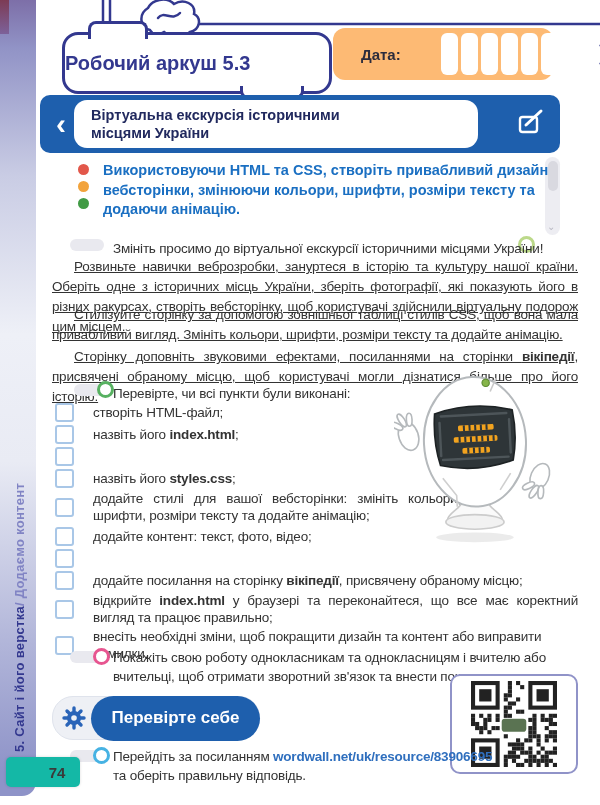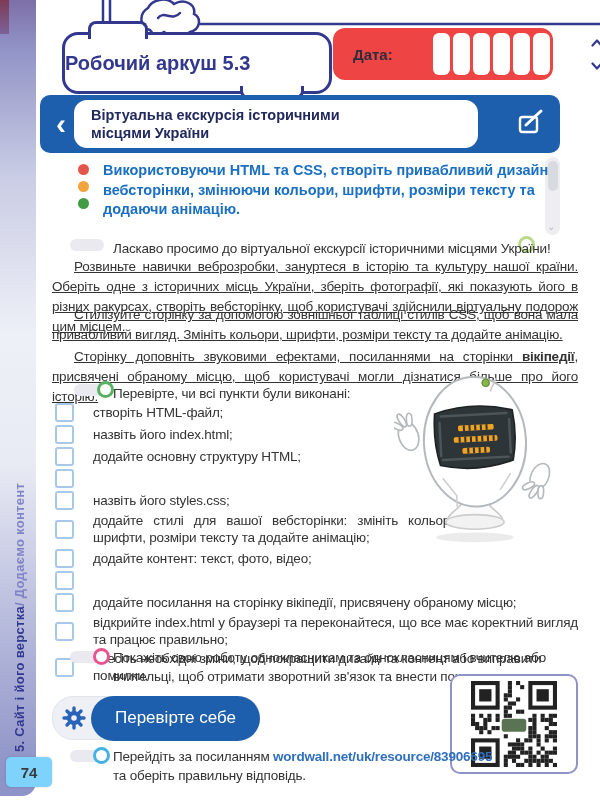--- a/index.html
+++ b/index.html
@@ -8,35 +8,35 @@
   
   .spine{position:absolute;left:0;top:0;width:36px;height:796px;border-bottom-right-radius:14px;
     background:linear-gradient(180deg,#7d6fa8 0%,#9193c6 6%,#c9cce4 22%,#eef0f7 42%,#e9ebf4 58%,#b3b7da 80%,var(--spine_dark,#8e93c8) 97%);}
   .spine-red{position:absolute;left:0;top:0;width:9px;height:34px;
     background:linear-gradient(180deg,#7c3246 0%,#7a5a93 100%);opacity:.85;}
   .spine-text{position:absolute;left:5px;top:348px;height:404px;width:28px;
     writing-mode:vertical-rl;transform:rotate(180deg);display:flex;align-items:center;justify-content:flex-start;
     font-size:13px;letter-spacing:.3px;white-space:nowrap;}
   .spine-text .b{font-weight:bold;color:var(--navy,#2b3d8f);}
   .spine-text .l{font-weight:bold;color:#8184c4;}
-  .pagebox{position:absolute;left:6px;top:757px;width:46px;height:30px;background:#7dd3fc;border-radius:5px;
+  .pagebox{position:absolute;left:6px;top:757px;width:46px;height:30px;background:#14b8a6;border-radius:5px;
     display:flex;align-items:center;justify-content:center;font-weight:bold;font-size:15px;color:#3a3a3a;
-    box-shadow:0 0 3px rgba(0,0,0,.15);}
+    box-shadow:0 0 3px rgba(0,0,0,.15);padding-left:28px;}
   
   .deco{position:absolute;left:0;top:0;pointer-events:none;}
   .titlebox{position:absolute;left:62px;top:32px;width:264px;height:56px;background:#fff;
     border:3px solid var(--navy,#33388f);border-radius:16px;display:flex;align-items:center;justify-content:flex-start;}
   .titlebox span{font-weight:bold;font-size:20px;color:var(--navy,#33388f);}
   .bump{position:absolute;left:88px;top:21px;width:54px;height:15px;background:#fff;
     border:3px solid var(--navy,#33388f);border-bottom:none;border-radius:8px 8px 0 0;}
   .tab-bottom{position:absolute;left:240px;top:86px;width:58px;height:10px;background:#fff;
     border:3px solid var(--navy,#33388f);border-top:none;border-radius:0 0 8px 8px;}
   
-  .datepanel{position:absolute;left:333px;top:28px;width:220px;height:52px;background:#ef4444;border-radius:12px;
-    display:flex;align-items:center;padding:0 6px 0 20px;box-sizing:border-box;gap:32px;}
+  .datepanel{position:absolute;left:333px;top:28px;width:220px;height:52px;background:#fdba74;border-radius:12px;
+    display:flex;align-items:center;padding:0 6px 0 28px;box-sizing:border-box;gap:32px;}
   .datepanel .lbl{font-weight:bold;font-size:15px;color:#2c2c3c;margin-right:8px;}
   .dateboxes{display:flex;gap:3px;}
   .datebox{width:17px;height:42px;background:#fff;border-radius:6px;}
   .spinner{display:flex;flex-direction:column;gap:2px;margin-left:5px;}
   .spinbtn{width:21px;height:21px;border-radius:50%;background:#fff;display:flex;align-items:center;justify-content:center;cursor:pointer;}
   .spinbtn svg{display:block;}
   
   .taskbar{position:absolute;left:40px;top:95px;width:520px;height:58px;background:var(--blue_bar,#1e5fad);border-radius:10px;}
   .backbtn{position:absolute;left:8px;top:9px;width:26px;height:40px;color:#fff;font-size:30px;font-weight:bold;
     display:flex;align-items:center;justify-content:center;line-height:1;}
@@ -69,32 +69,32 @@
   #p1{top:257px;} #p2{top:305px;} #p3{top:347px;}
   .chk-title{position:absolute;left:113px;top:384px;width:430px;}
   
   .checklist{position:absolute;left:55px;top:402px;width:523px;}
   .row{display:flex;gap:19px;margin-bottom:2px;align-items:center;}
   .cb{width:15px;height:15px;border:2px solid var(--checkbox_border,#a9c7e7);border-radius:3px;background:#fff;
       flex-shrink:0;margin-top:1px;cursor:pointer;}
   .row p{margin:0;font-size:13.5px;letter-spacing:-.2px;line-height:17px;color:#333;}
   .row.narrow p{max-width:368px;text-align:justify;}
   .row.wrap p{max-width:492px;text-align:justify;}
-  .row b{font-weight:normal;}
+  .row b{font-weight:bold;}
   
   .robot{position:absolute;left:394px;top:372px;width:170px;height:176px;}
   
   .share-text{position:absolute;left:113px;top:649px;width:468px;line-height:18.5px;}
   
   .checkbtn{position:absolute;left:52px;top:696px;width:206px;height:42px;background:#eef0f5;border-radius:21px;
     border:1.5px solid #dfe3ec;cursor:pointer;}
   .gear{position:absolute;left:6px;top:6px;width:30px;height:30px;display:flex;align-items:center;justify-content:center;}
   .bluepill{position:absolute;left:38px;top:-1.5px;width:169px;height:45px;background:var(--blue_bar,#1e5fad);
     border-radius:23px;display:flex;align-items:center;justify-content:center;}
-  .bluepill span{color:#fff;font-weight:normal;font-size:17px;}
+  .bluepill span{color:#fff;font-weight:bold;font-size:17px;}
   
   .qrbox{position:absolute;left:450px;top:674px;width:124px;height:96px;background:#fff;border:2px solid #9093c8;
     border-radius:10px;display:flex;align-items:center;justify-content:center;}
   
   .quiz-text{position:absolute;left:113px;top:748px;width:430px;line-height:18.5px;}
   .quiz-text .link{font-weight:bold;color:var(--link_blue,#2f6fbe);cursor:pointer;}
 </style>
 </head>
 <body>
 
@@ -165,44 +165,40 @@
     <div class="dot r"></div>
     <div class="dot o"></div>
     <div class="dot g"></div>
   </div>
   <div class="objective">Використовуючи HTML та CSS, створіть привабливий дизайн вебсторінки, змінюючи кольори, шрифти, розміри тексту та додаючи анімацію.</div>
 
   <span class="marker welcome" style="left:70px;top:236px;">
     <i class="pill"></i>
     <i class="ring"></i>
   </span>
-  <div class="welcome bodytxt">Ласкаво просимо до віртуальної екскурсії історичними місцями України!</div>
+  <div class="welcome bodytxt">Змініть просимо до віртуальної екскурсії історичними місцями України!</div>
 
   <div id="p1" class="para bodytxt">Розвиньте навички веброзробки, зануртеся в історію та культуру нашої країни. Оберіть одне з історичних місць України, зберіть фотографії, які показують його в різних ракурсах, створіть вебсторінку, щоб користувачі здійснили віртуальну подорож цим місцем.</div>
   <div id="p2" class="para bodytxt">Стилізуйте сторінку за допомогою зовнішньої таблиці стилів CSS, щоб вона мала привабливий вигляд. Змініть кольори, шрифти, розміри тексту та додайте анімацію.</div>
   <div id="p3" class="para bodytxt"><span>Сторінку доповніть звуковими ефектами, посиланнями на сторінки </span><b>вікіпедії</b><span>, присвячені обраному місцю, щоб користувачі могли дізнатися більше про його історію.</span></div>
 
   <span class="marker check" style="left:74px;top:381px;">
     <i class="pill"></i>
     <i class="ring"></i>
   </span>
   <div class="chk-title bodytxt">Перевірте, чи всі пункти були виконані:</div>
 
   <div class="checklist">
     <div class="row">
       <span class="cb"></span>
       <p><span>створіть HTML-файл;</span><b></b><span></span></p>
     </div>
     <div class="row">
       <span class="cb"></span>
       <p><span>назвіть його </span><b>index.html</b><span>;</span></p>
-    </div>
-    <div class="row">
-      <span class="cb"></span>
-      <p><span>додайте основну структуру HTML;</span><b></b><span></span></p>
     </div>
     <div class="row">
       <span class="cb"></span>
     </div>
     <div class="row">
       <span class="cb"></span>
       <p><span>назвіть його </span><b>styles.css</b><span>;</span></p>
     </div>
     <div class="row narrow">
       <span class="cb"></span>

